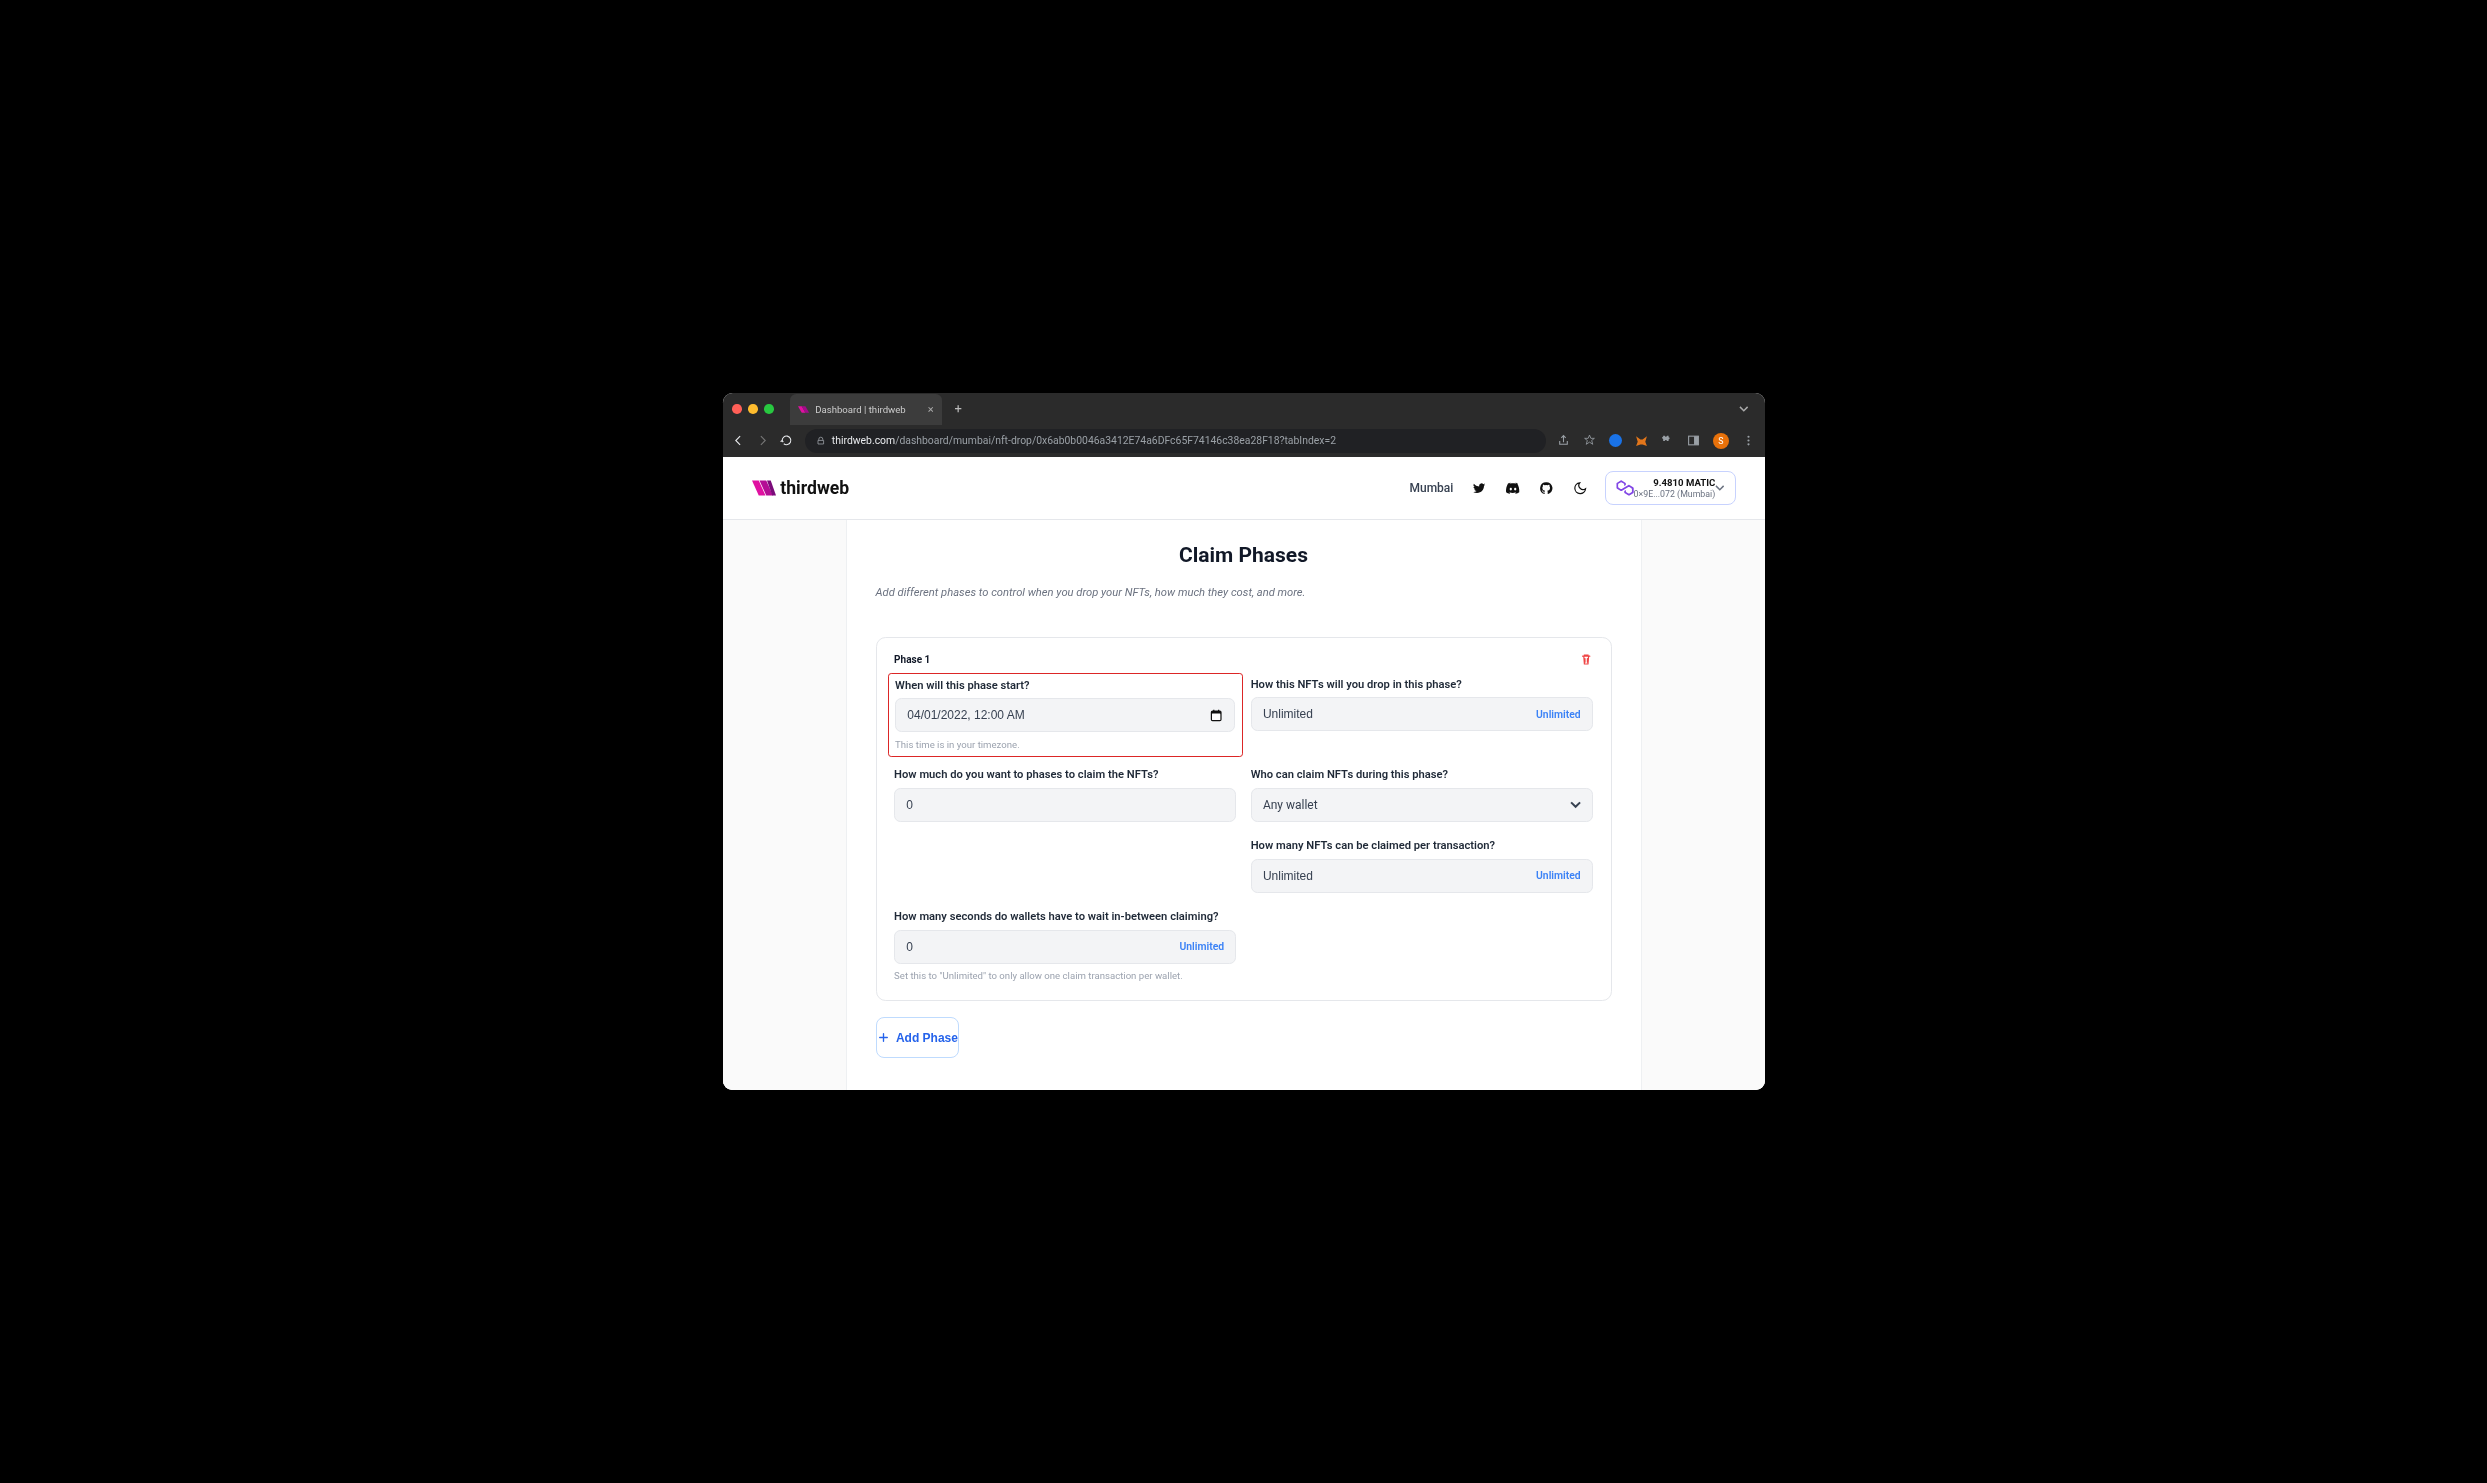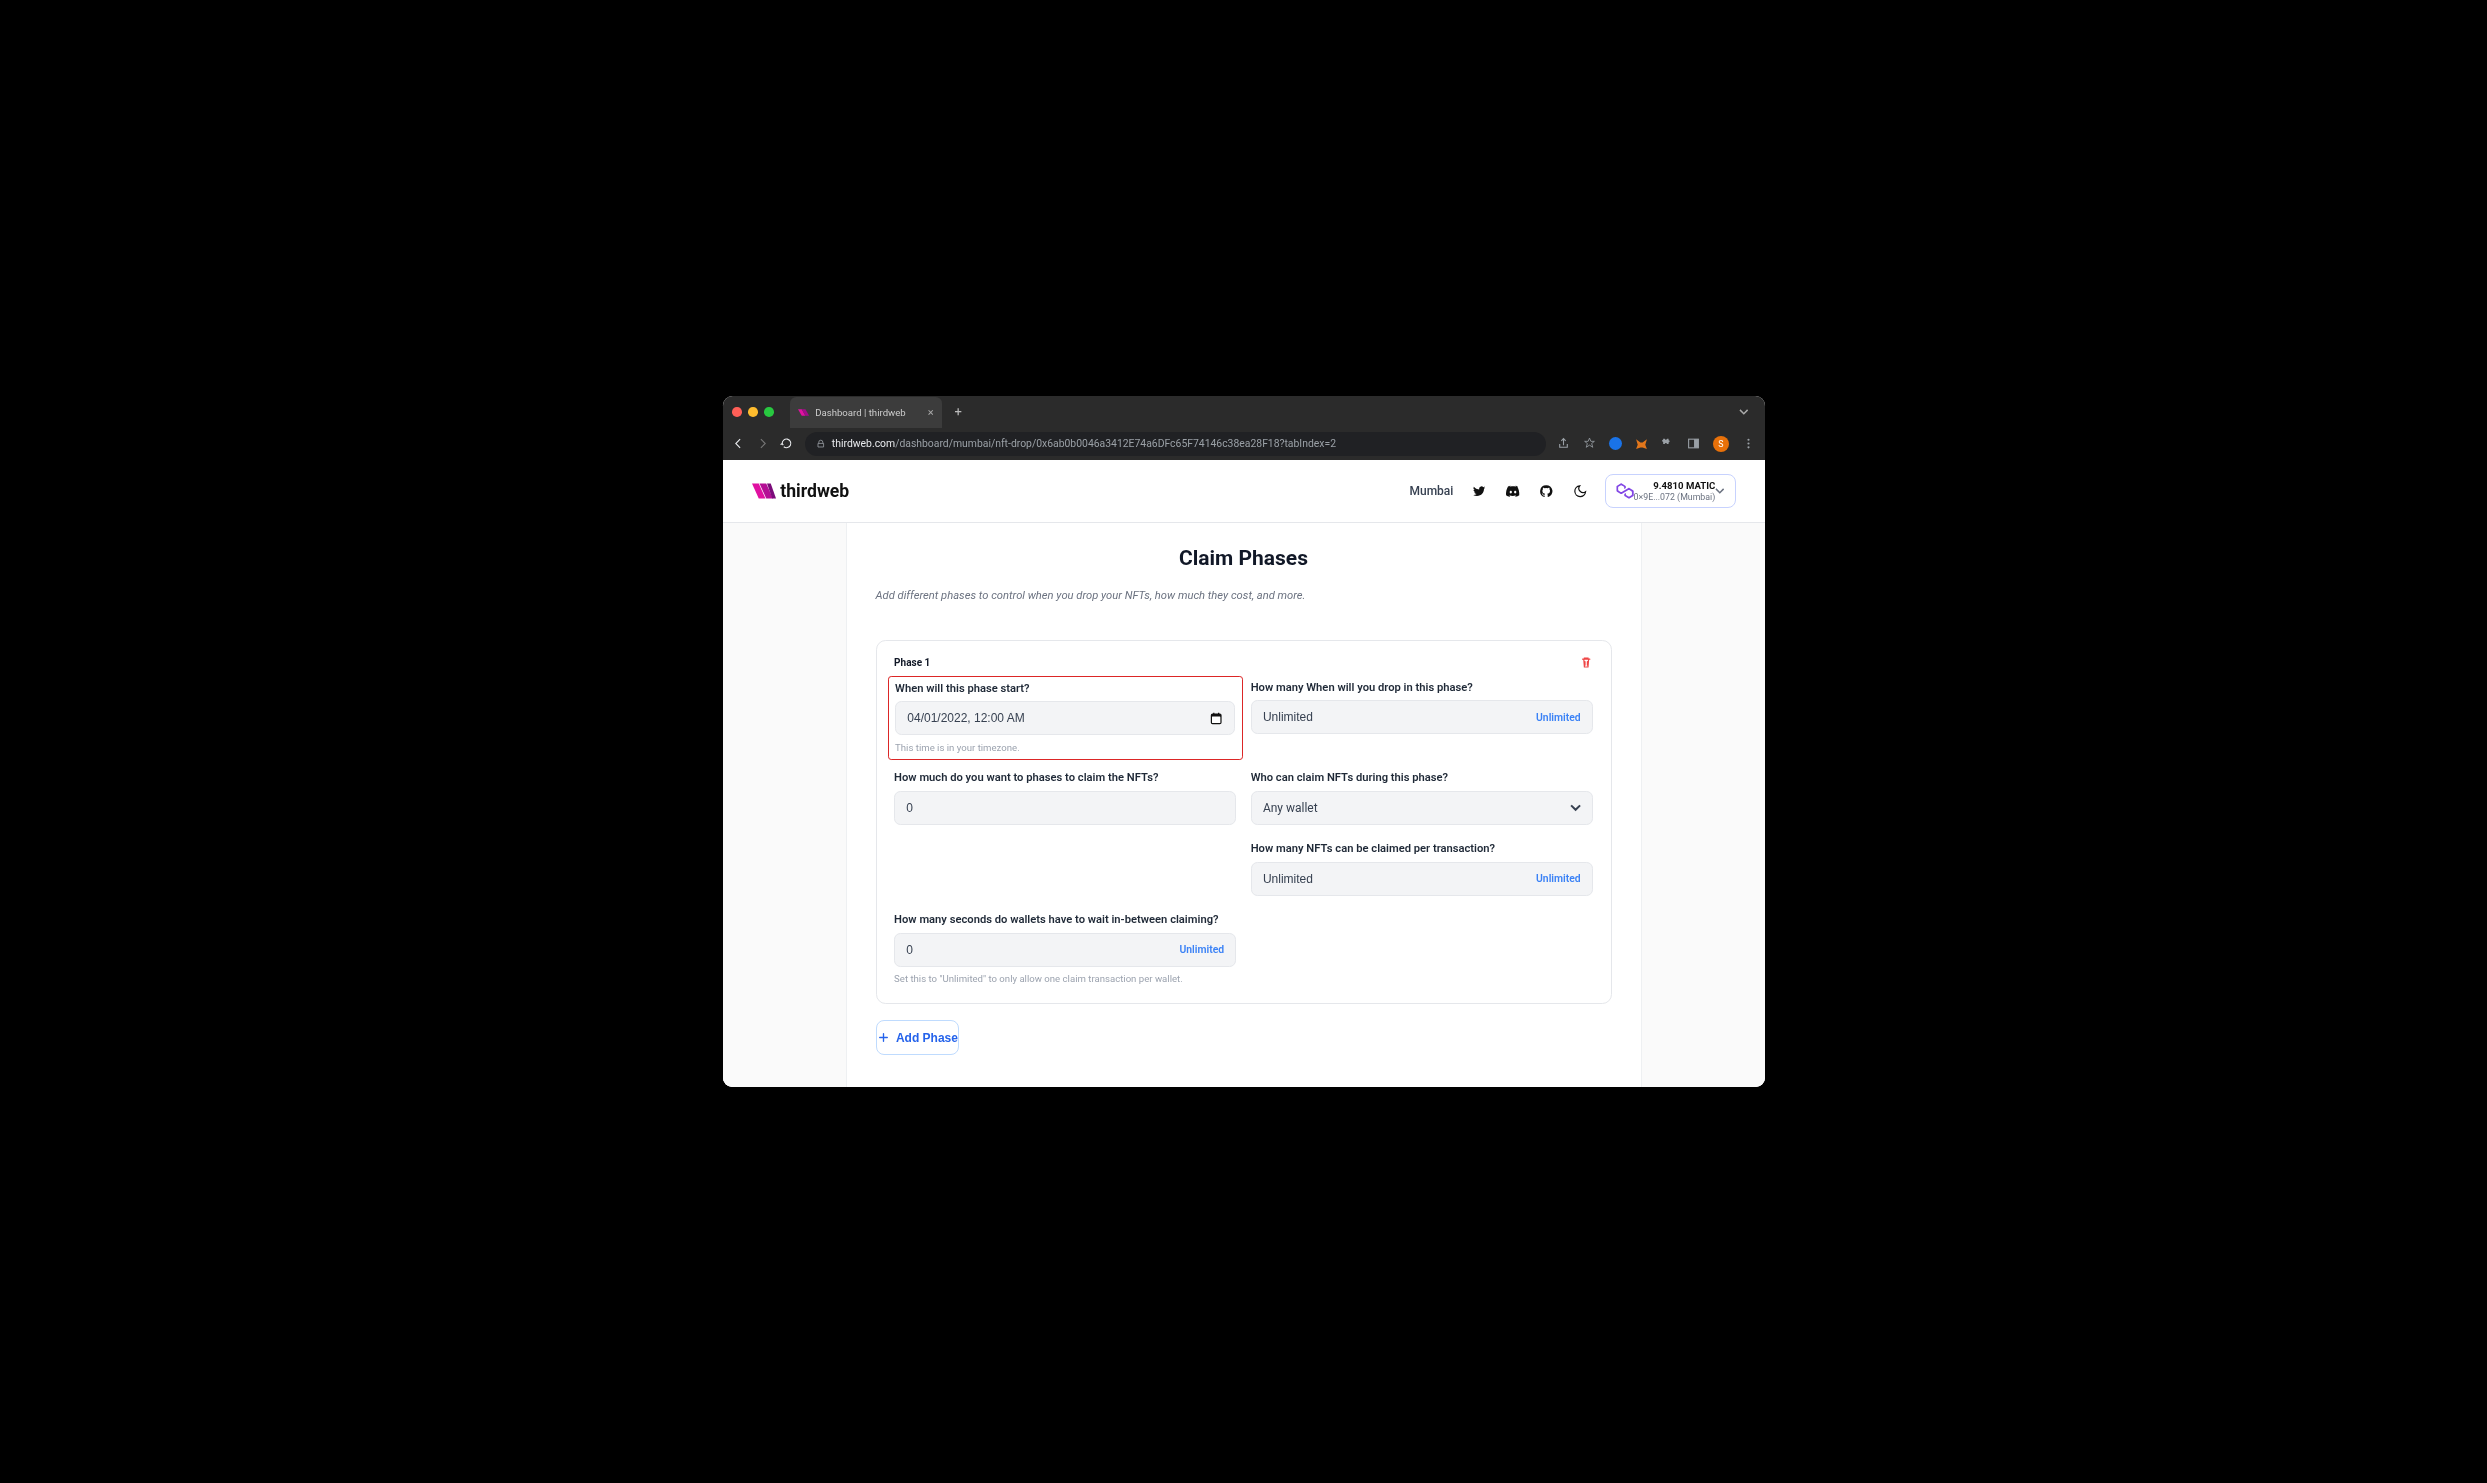--- a/index.html
+++ b/index.html
@@ -124,21 +124,21 @@
   border:none; background:transparent; outline:none; width:100%;
   font-size:12px; color:#374151;
 }
 .input-suffix-icon { color:#374151; display:flex; }
 .input-suffix-link { font-size:10.4px; font-weight:600; color:#3b82f6; cursor:pointer; }
 .select-chevron { color:#374151; font-size:10.4px; }
 .hint { font-size:9.6px; color:#9ca3af; margin-top:6.4px; }
 
 .add-phase-btn {
   display:flex; align-items:center; justify-content:center; gap:6.4px;
-  margin: 14.4px 29px 0; height:35px;
+  margin: 14.4px 29px 0; height:41px;
   border:0.8px solid #bfdbfe; border-radius:8px; color:#2563eb;
   font-weight:600; font-size:12px; cursor:pointer; background:#fff;
 }
 .plus-svg { width:13px; height:13px; }
 
 svg { display:block; }
 </style>
 </head>
 <body>
 
@@ -316,21 +316,21 @@
                         <rect x="4" y="5" width="16" height="16" rx="2" stroke="#111" stroke-width="2" fill="none"></rect>
                         <path d="M8 3v4M16 3v4" stroke="#111" stroke-width="2"></path>
                       </svg>
                   </span>
                 </div>
                 <div class="hint">This time is in your timezone.</div>
               </div>
             </div>
 
             <div class="field">
-              <label class="field-label">How many When will you drop in this phase?</label>
+              <label class="field-label">How this NFTs will you drop in this phase?</label>
               <div class="input-row">
                 <input class="text-input" value="Unlimited" style="">
                 <span class="input-suffix-link">Unlimited</span>
               </div>
             </div>
 
             <div class="field">
               <label class="field-label">How much do you want to phases to claim the NFTs?</label>
               <div class="input-row">
                 <input class="text-input" value="0" style="">

